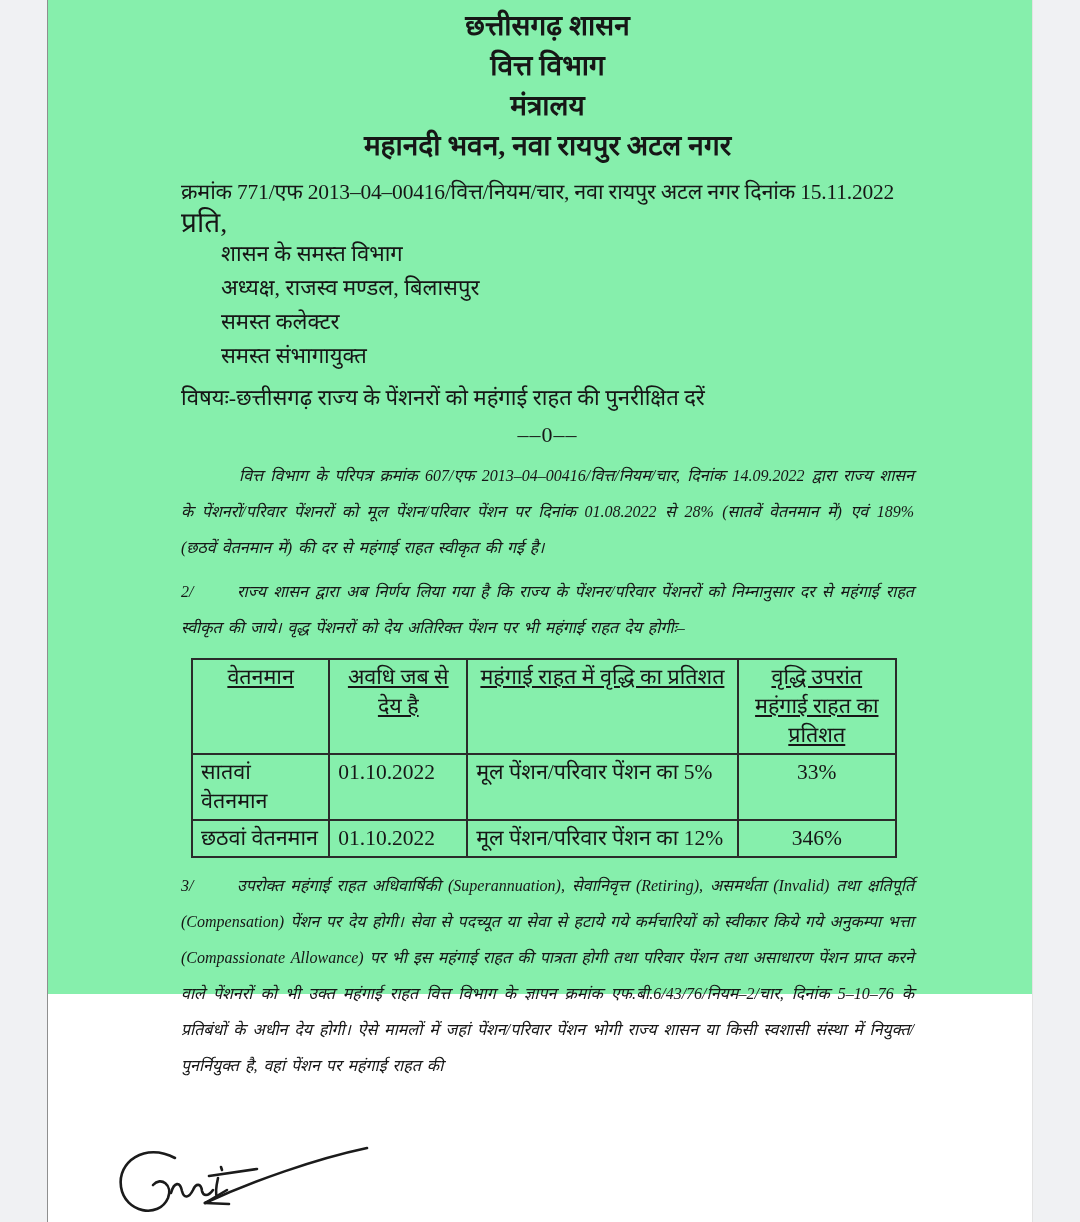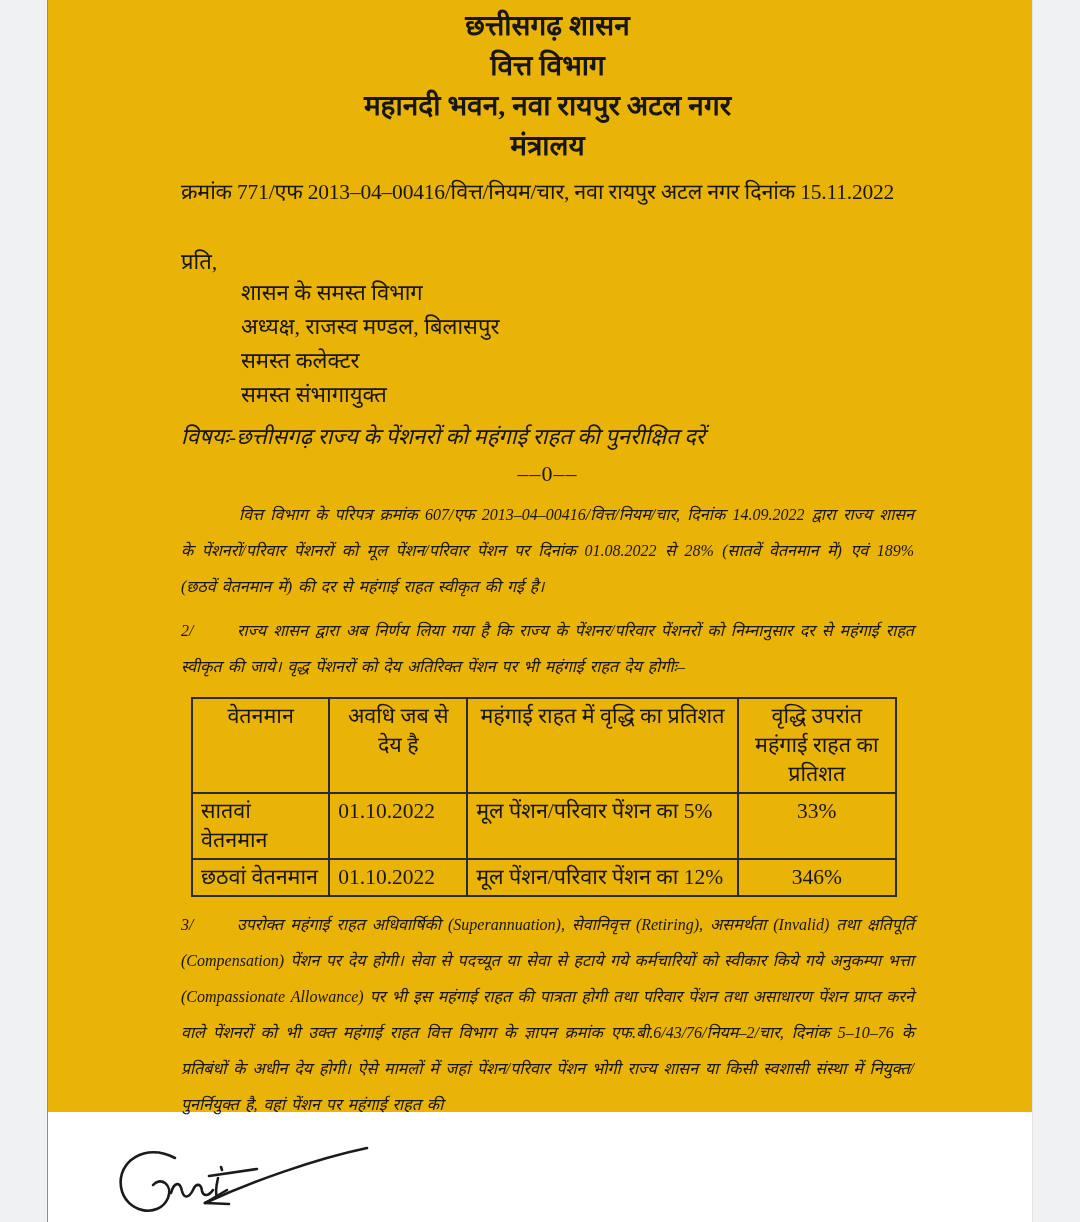--- a/index.html
+++ b/index.html
@@ -5,66 +5,66 @@
   html,body{margin:0;padding:0;}
   body{
     width:1080px;height:1222px;position:relative;overflow:hidden;
     background:#ffffff;color:#161616;
     font-family:"Liberation Serif","DejaVu Sans",serif;
   }
   .scan-band{position:absolute;top:0;bottom:0;width:47px;background:#f0f1f3;}
   .scan-band.left{left:0;border-right:1px solid #8f8f8f;}
   .scan-band.right{right:0;border-left:1px solid #e3e3e3;}
   .page{
-    position:absolute;left:48px;top:0;width:984px;height:1112px;
-    background:#eab308;box-sizing:border-box;
+    position:absolute;left:48px;top:0;width:984px;height:994px;
+    background:#86efac;box-sizing:border-box;
     padding:6px 118px 17px 133px;
   }
   .doc-header{text-align:center;font-weight:700;font-size:28px;line-height:40px;}
   .doc-header div{white-space:nowrap;}
   .ref-line{margin-top:11px;font-size:21.5px;line-height:31px;white-space:nowrap;letter-spacing:-0.2px;}
-  .salutation{font-size:22px;line-height:29px;margin-top:39px;}
-  .addressees{margin-left:60px;font-size:22px;line-height:34px;}
-  .subject{margin-top:9px;font-size:22px;line-height:32px;white-space:nowrap;font-style:italic;}
+  .salutation{font-size:28px;line-height:29px;}
+  .addressees{margin-left:40px;font-size:22px;line-height:34px;}
+  .subject{margin-top:9px;font-size:22px;line-height:32px;white-space:nowrap;}
   .separator{text-align:center;font-size:22px;line-height:30px;margin-top:6px;letter-spacing:1px;}
   p.body-para{
     margin:8px 0 0 0;font-size:16px;line-height:36px;
     text-align:justify;word-spacing:2px;font-style:italic;
   }
   p.body-para.indent-first{text-indent:58px;}
   .pnum{display:inline-block;width:56px;}
   table.dr-table{
     border-collapse:collapse;margin:12px 0 10px 10px;width:706px;
     font-size:21.5px;table-layout:fixed;
   }
   table.dr-table th,table.dr-table td{
     border:2px solid #2b2b2b;padding:3px 8px;font-weight:normal;
     line-height:29px;vertical-align:top;
   }
-  table.dr-table th{text-align:center;}
+  table.dr-table th{text-align:center;text-decoration:underline;}
   table.dr-table col.c1{width:19.5%;} table.dr-table col.c2{width:19.6%;}
   table.dr-table col.c3{width:38.4%;} table.dr-table col.c4{width:22.5%;}
   td.cell-left{text-align:left;line-height:33px;border-radius:16px;}
   td.cell-center{text-align:center;line-height:33px;}
   .signature{position:absolute;left:105px;top:1140px;width:290px;height:80px;}
   .signature svg{width:100%;height:100%;}
 </style>
 </head>
 <body>
 
 <div class="scan-band left"></div>
 <div class="scan-band right"></div>
 
 <div class="page">
 
   <div class="doc-header">
     <div>छत्तीसगढ़ शासन</div>
     <div>वित्त विभाग</div>
+    <div>मंत्रालय</div>
     <div>महानदी भवन, नवा रायपुर अटल नगर</div>
-    <div>मंत्रालय</div>
   </div>
 
   <div class="ref-line">क्रमांक 771/एफ 2013–04–00416/वित्त/नियम/चार,  नवा रायपुर अटल नगर दिनांक 15.11.2022</div>
 
   <div class="salutation">प्रति,</div>
 
   <div class="addressees">
     <div>शासन के समस्त विभाग</div>
     <div>अध्यक्ष, राजस्व मण्डल, बिलासपुर</div>
     <div>समस्त कलेक्टर</div>

